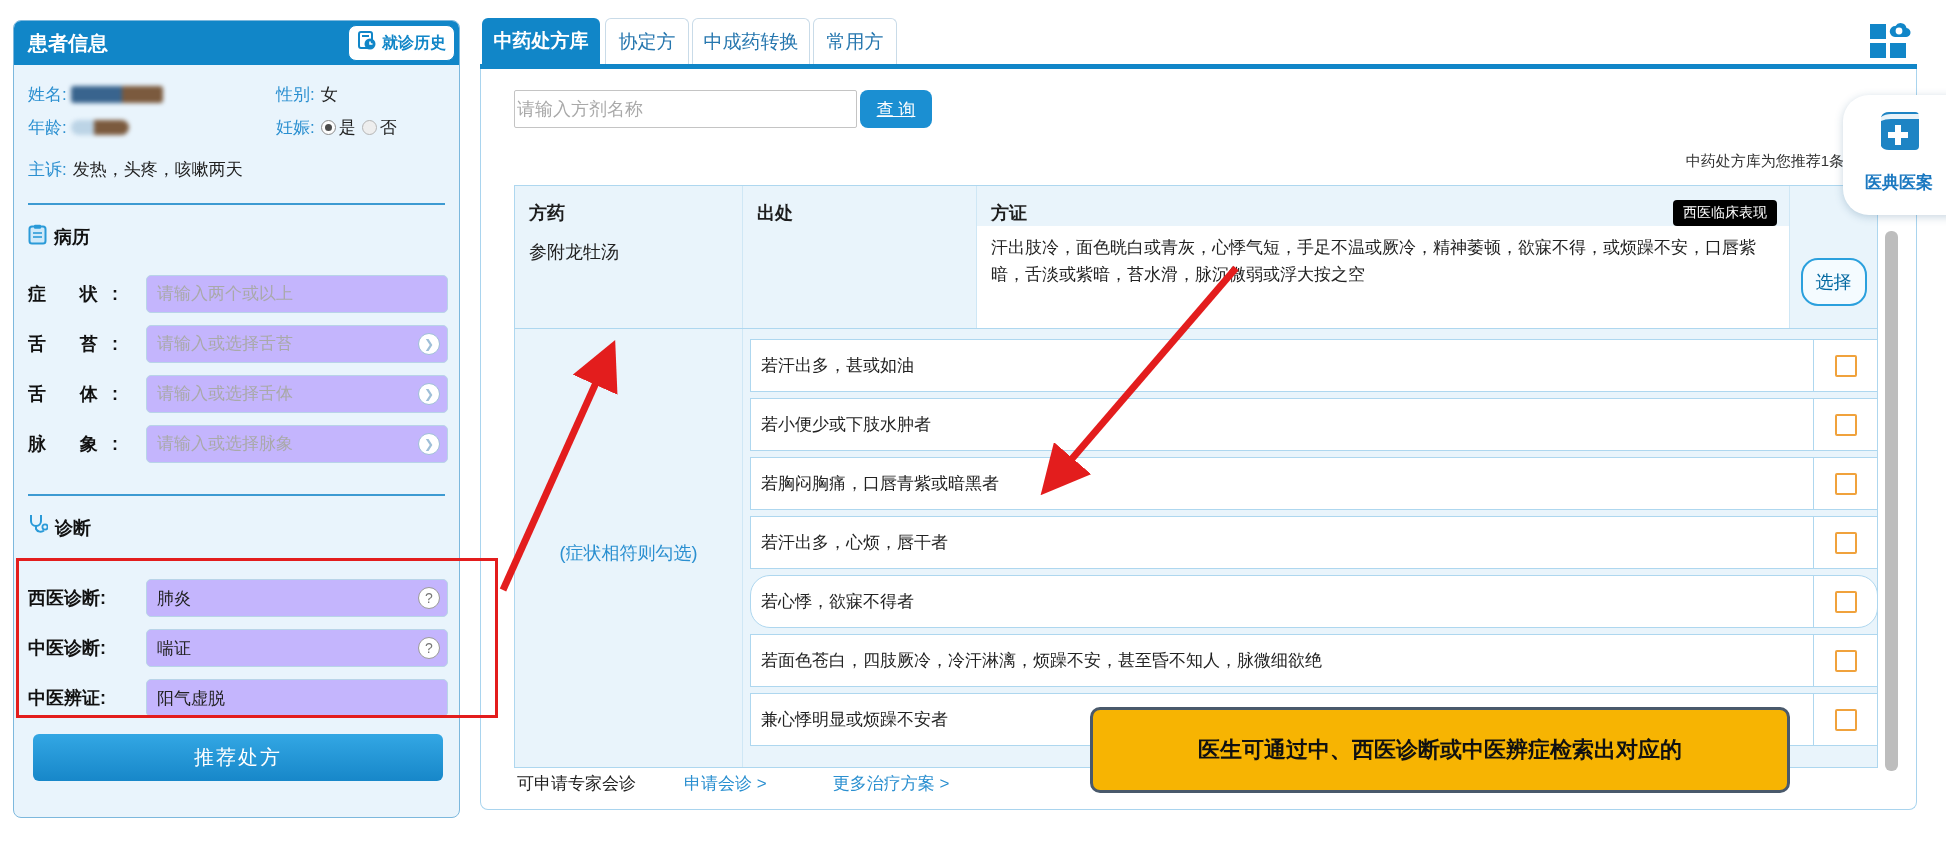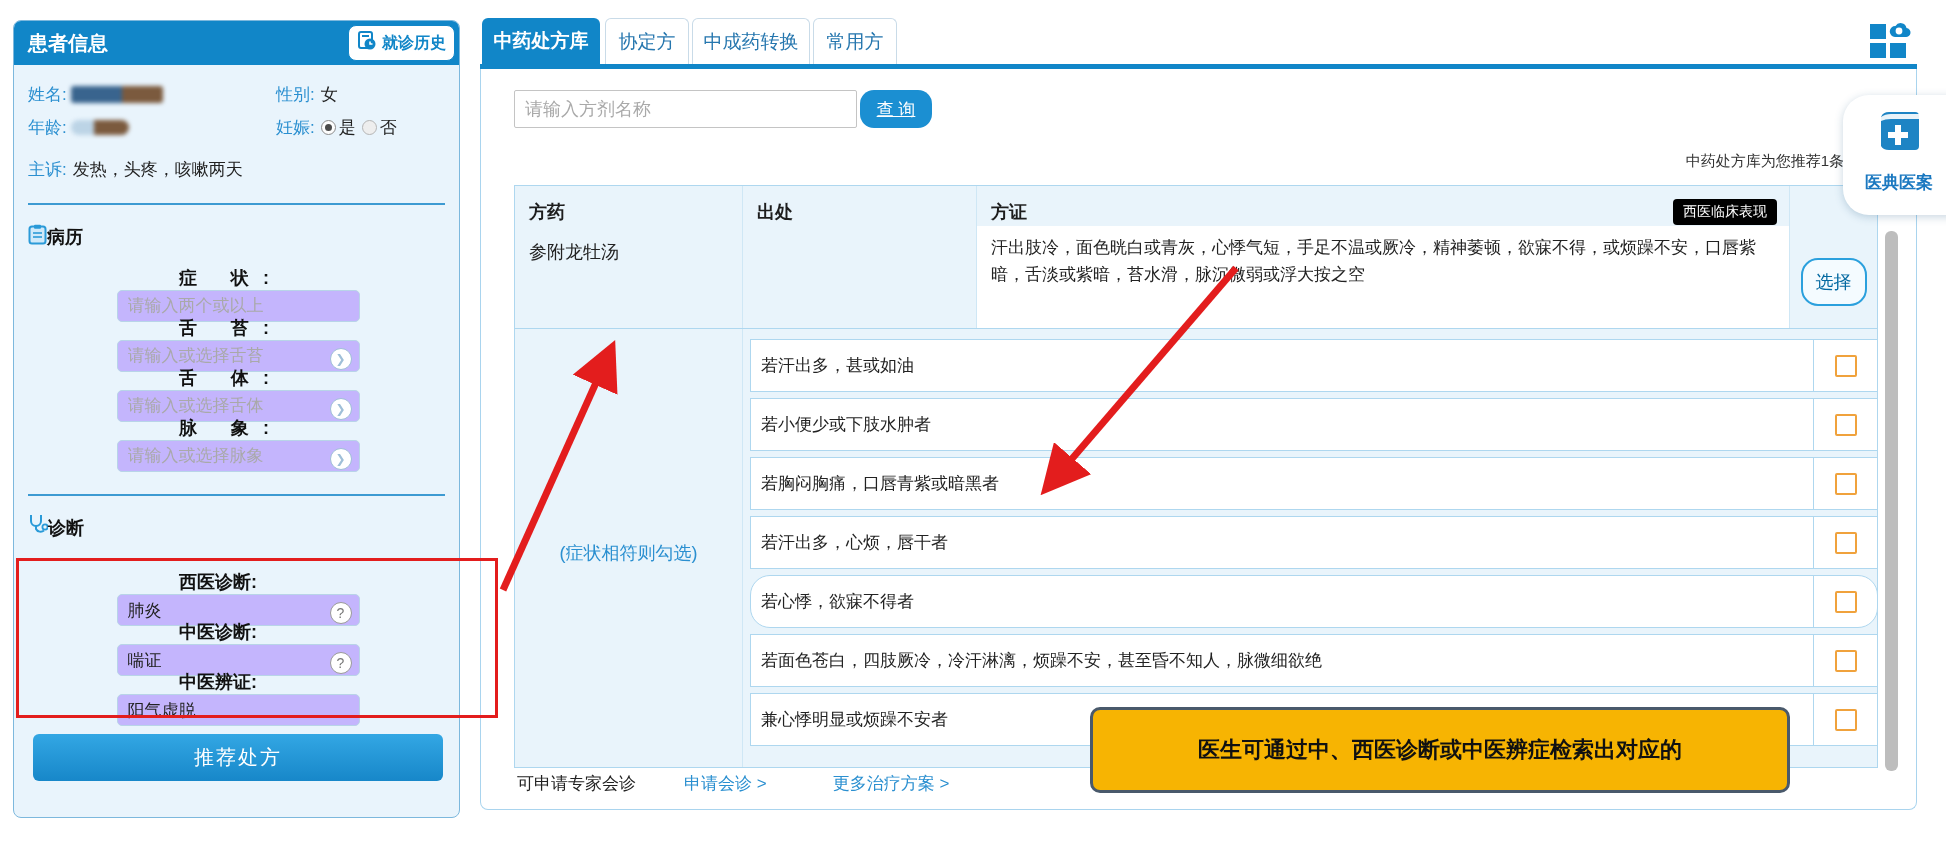--- a/index.html
+++ b/index.html
@@ -21,23 +21,23 @@
   .blur-name { display:inline-block; width:92px; height:17px; border-radius:3px;
            background:linear-gradient(90deg,#39648e 0 55%,#7b5a3e 55%); filter:blur(2px); margin-left:4px; }
   .blur-age { display:inline-block; width:58px; height:15px; border-radius:8px;
            background:linear-gradient(90deg,#bcd4e6 0 40%,#7b5a3e 40%); filter:blur(2px); margin-left:4px; }
   .radio { display:inline-block; width:15px; height:15px; border-radius:50%; border:1px solid #8b8b8b;
            background:#fdfdfd; position:relative; margin:0 3px 0 6px; vertical-align:-2px; }
   .radio.checked::after { content:""; position:absolute; left:3px; top:3px; width:7px; height:7px;
            border-radius:50%; background:#4a4a4a; }
   .radio.off { background:#eee; border-color:#b5b5b5; }
   .divider { position:absolute; left:14px; right:14px; height:2px; background:#3d9ad2; }
-  .sec-title { position:absolute; display:flex; align-items:center; color:#111;
+  .sec-title { position:absolute; display:flex; align-items:center; gap:7px; color:#111;
            font-size:18px; font-weight:bold; }
-  .field-row { position:absolute; left:14px; right:11px; height:56px; display:flex; align-items:center;flex-direction:column; }
+  .field-row { position:absolute; left:14px; right:11px; height:56px; display:flex; align-items:center; }
   .field-label { width:118px; font-size:18px; font-weight:bold; color:#111;
            text-align:justify; text-align-last:justify; padding-right:28px; }
   .field-box { position:relative; flex:1; height:38px; background:#c4b5fd; border:1px solid #b8d4e8;
            border-radius:5px; display:flex; align-items:center; padding:0 10px; }
   .field-box input { border:none; outline:none; width:100%; font-size:17px; color:#222;
            font-family:inherit; background:transparent; }
   .field-box input::placeholder { color:#a9a9a9; }
   .circ-icon { position:absolute; right:7px; top:7px; width:22px; height:22px; border-radius:50%;
            border:1px solid #9fbfd8; color:#9fbfd8; font-size:12px; line-height:20px;
            text-align:center; background:#fff; cursor:pointer; }
@@ -54,33 +54,33 @@
   .tab { position:absolute; top:18px; height:46px; border-radius:6px 6px 0 0; font-size:19px;
          display:flex; align-items:center; justify-content:center; cursor:pointer; }
   .tab.active { background:#1186c8; color:#fff; font-weight:bold; z-index:2; }
   .tab.plain { background:#fff; border:1px solid #c9dbe8; border-bottom:none; color:#2576ae; }
   .tab-strip { position:absolute; left:480px; top:64px; width:1437px; height:5px; background:#1186c8; z-index:1; }
 
   
   .content { position:absolute; left:480px; top:69px; width:1437px; height:741px; background:#fff;
          border:1px solid #a9d4ee; border-top:none; border-radius:0 0 8px 8px; }
   .search-input { position:absolute; left:33px; top:21px; width:343px; height:38px;
-         border:1px solid #c4c4c4; border-radius:2px; padding:0 10px; font-size:18px;
+         border:1px solid #c4c4c4; border-radius:2px; padding:0 2px; font-size:18px;
          font-family:inherit; color:#222; outline:none; }
   .search-input::placeholder { color:#a9a9a9; }
   .search-btn { position:absolute; left:379px; top:21px; width:72px; height:38px; background:#1b8fd2;
-         color:#fff; border:none; border-radius:14px; font-size:17px; font-family:inherit;
+         color:#fff; border:none; border-radius:8px; font-size:17px; font-family:inherit;
          text-decoration:underline; cursor:pointer; }
   .reco-note { position:absolute; right:42px; top:83px; font-size:15px; color:#333; }
 
   
   .ptable { position:absolute; left:33px; top:116px; width:1364px; height:583px;
          border:1px solid #aed7ef; }
   .th-row { position:absolute; left:0; top:0; right:0; height:56px; background:#e9f4fb;
-         border-bottom:5px solid #a3a3a3; display:flex; }
+         border-bottom:3px solid #a3a3a3; display:flex; }
   .th { font-size:18px; font-weight:bold; color:#1d1d1d; padding-left:14px; display:flex;
          align-items:center; border-right:1px solid #cfe7f5; }
   .badge { margin-left:auto; margin-right:12px; background:#000000; color:#fff; font-size:14px;
          font-weight:normal; padding:4px 10px; border-radius:4px; cursor:pointer; }
   .row1 { position:absolute; left:0; top:40px; right:0; height:103px; display:flex;
          border-bottom:1px solid #aed7ef; background:#e9f4fb; }
   .r1c { border-right:1px solid #cfe7f5; }
   .drug-name { font-size:18px; color:#222; padding:14px 0 0 14px; }
   .indication { background:#fff; font-size:17px; color:#222; line-height:1.6; padding:8px 14px; }
   .select-btn { margin:32px auto 0 auto; display:block; width:66px; height:48px; background:#f4fbff;

